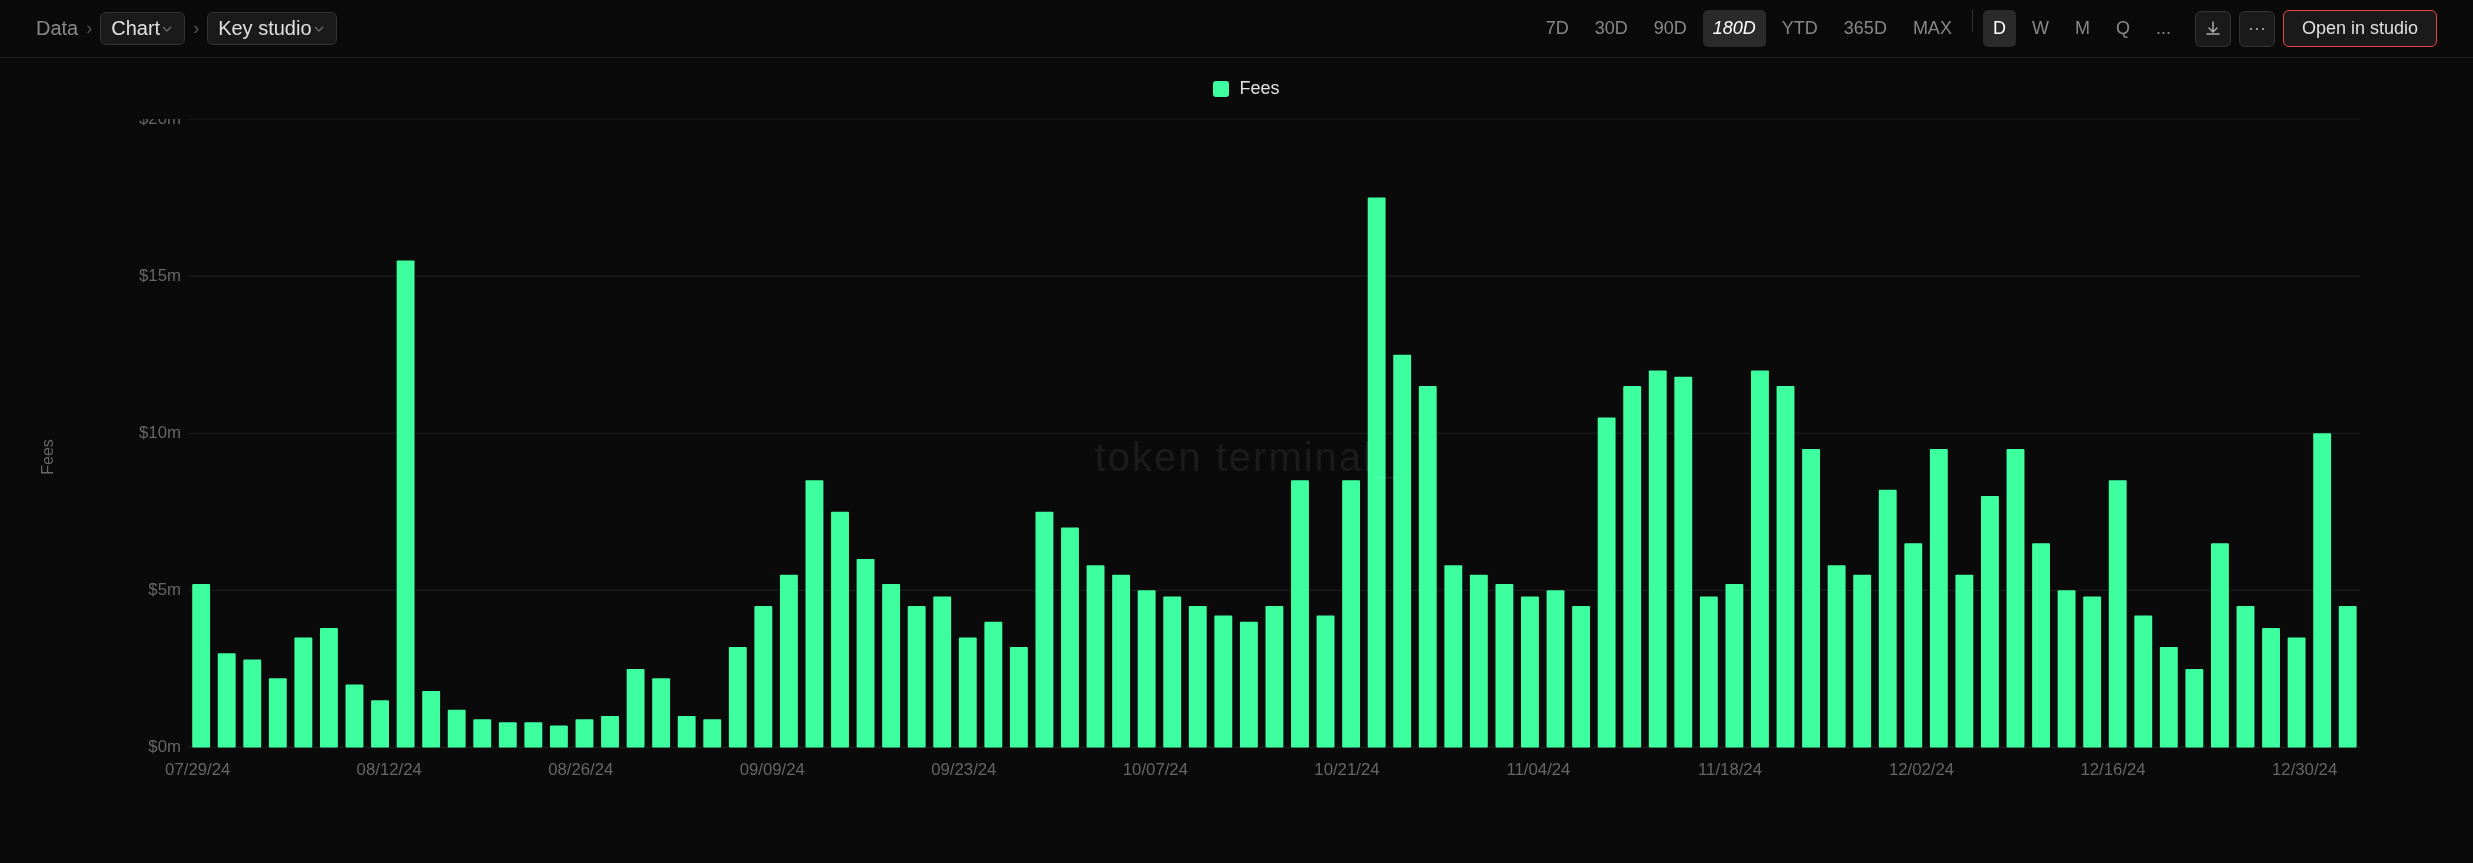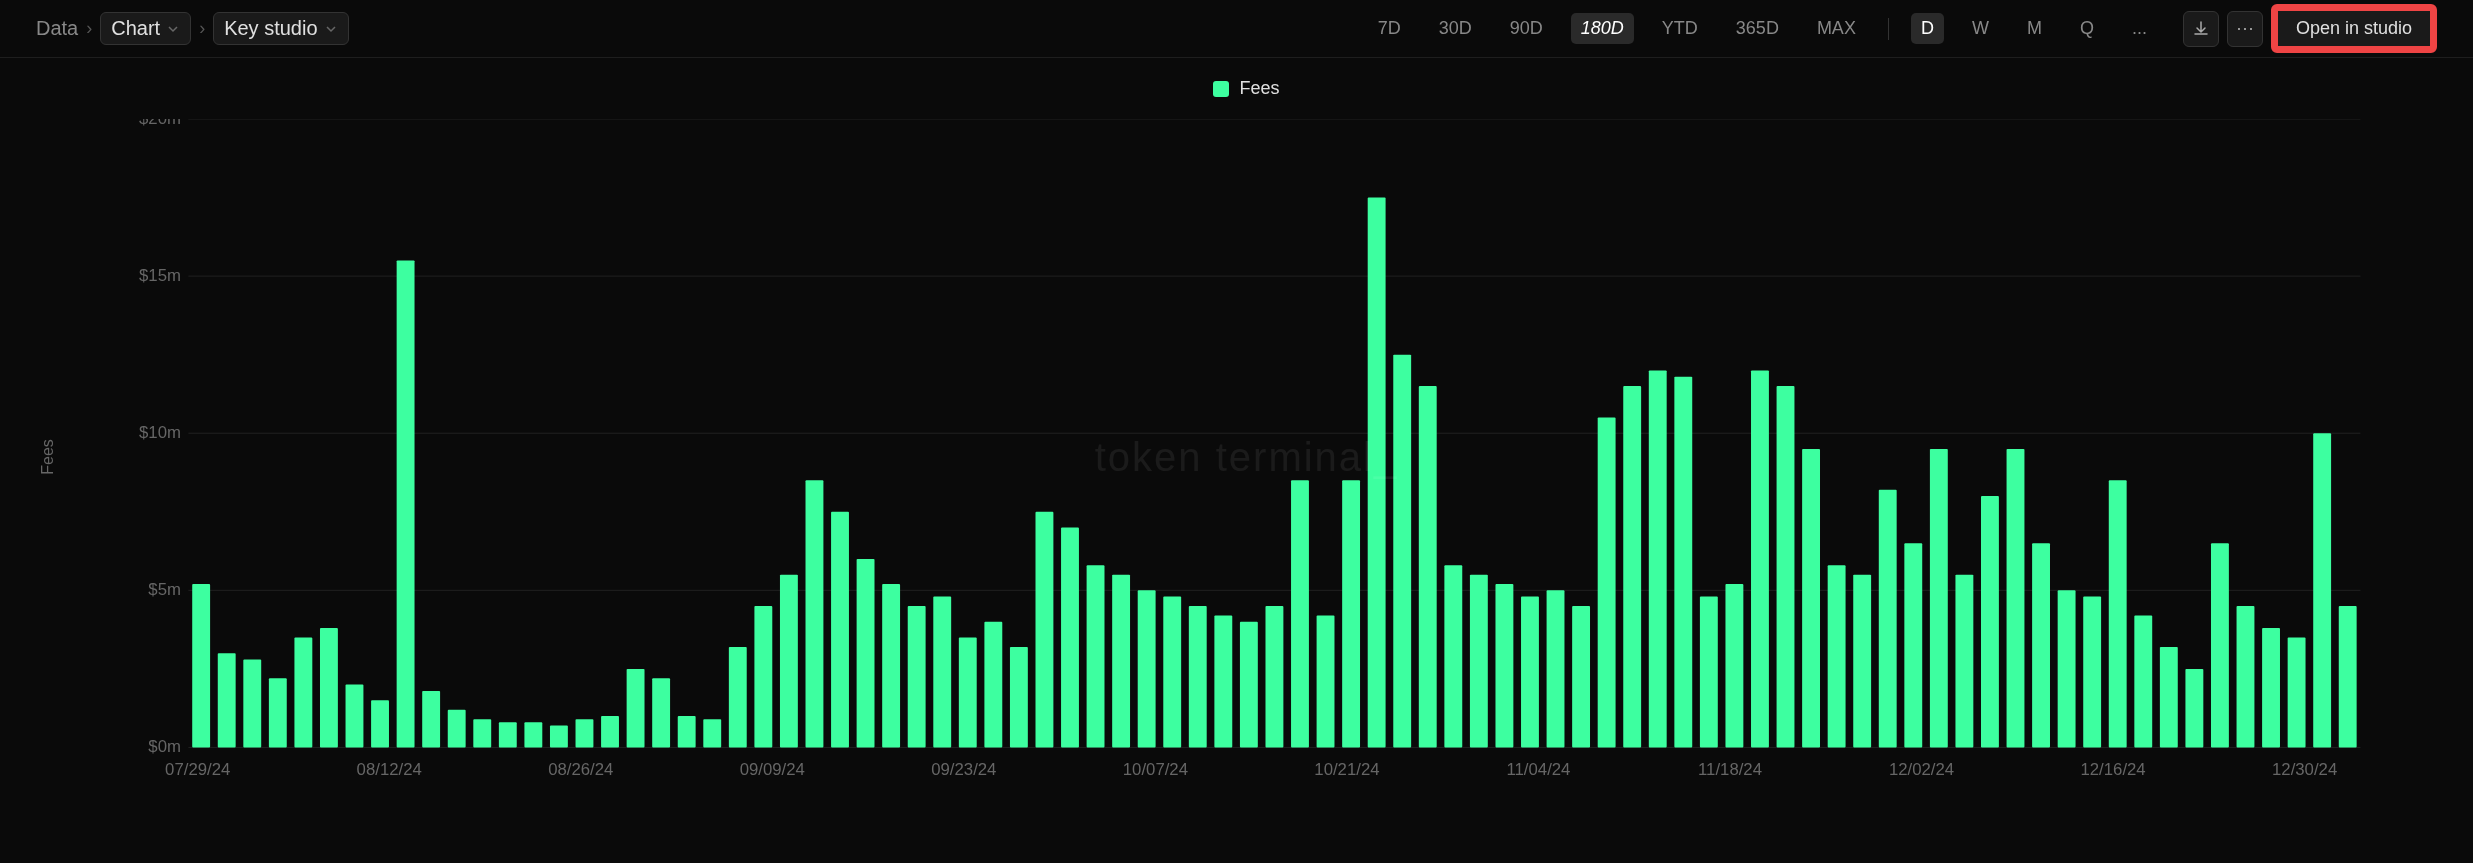--- a/index.html
+++ b/index.html
@@ -29,34 +29,33 @@
       font-size: 20px;
       color: #888;
     }
     .breadcrumb-sep {
       color: #555;
       font-size: 18px;
     }
     .breadcrumb-dropdown {
       display: flex;
       align-items: center;
-      gap: 6px;
+      gap: 0;
       background: #1a1a1a;
       border: 1px solid #333;
       border-radius: 6px;
       padding: 4px 10px;
       cursor: pointer;
       font-size: 20px;
       color: #e0e0e0;
     }
     .breadcrumb-dropdown svg { opacity: 0.7; }
     .time-controls {
       display: flex;
-      align-items: center;
-      gap: 18px;
+      gap: 6px;
     }
     .time-btn {
       background: transparent;
       border: none;
       color: #888;
       font-size: 18px;
       padding: 5px 10px;
       border-radius: 5px;
       cursor: pointer;
     }
@@ -98,21 +97,21 @@
       width: 36px;
       height: 36px;
       display: flex;
       align-items: center;
       justify-content: center;
       cursor: pointer;
       font-size: 18px;
     }
     .open-studio-btn {
       background: #1a1a1a;
-      border: 7px solid #ef4444;
+      border: 1px solid #ef4444;
       border-radius: 6px;
       color: #e0e0e0;
       padding: 7px 18px;
       font-size: 18px;
       cursor: pointer;
     }
     .chart-area {
       position: relative;
       width: 100%;
       height: calc(863px - 58px);

